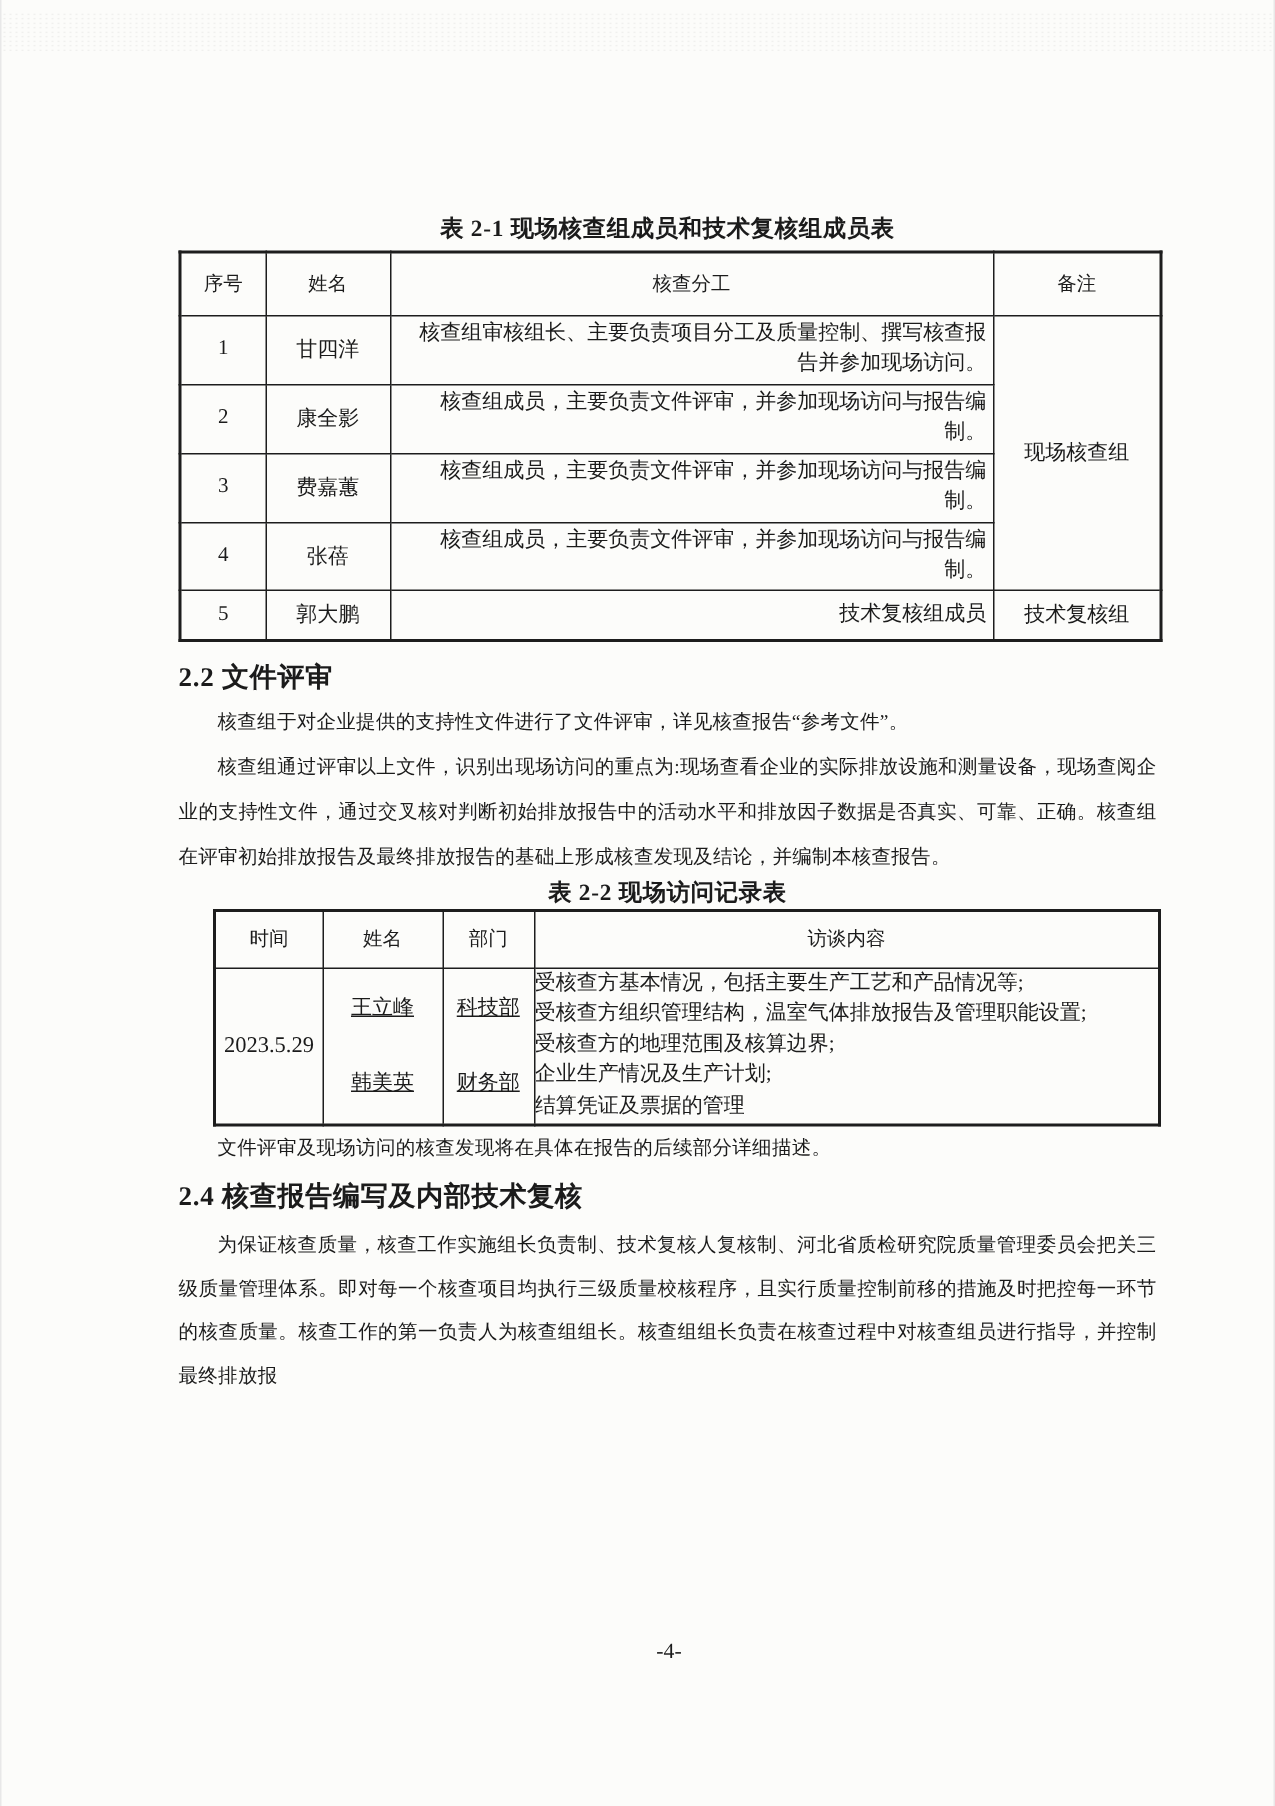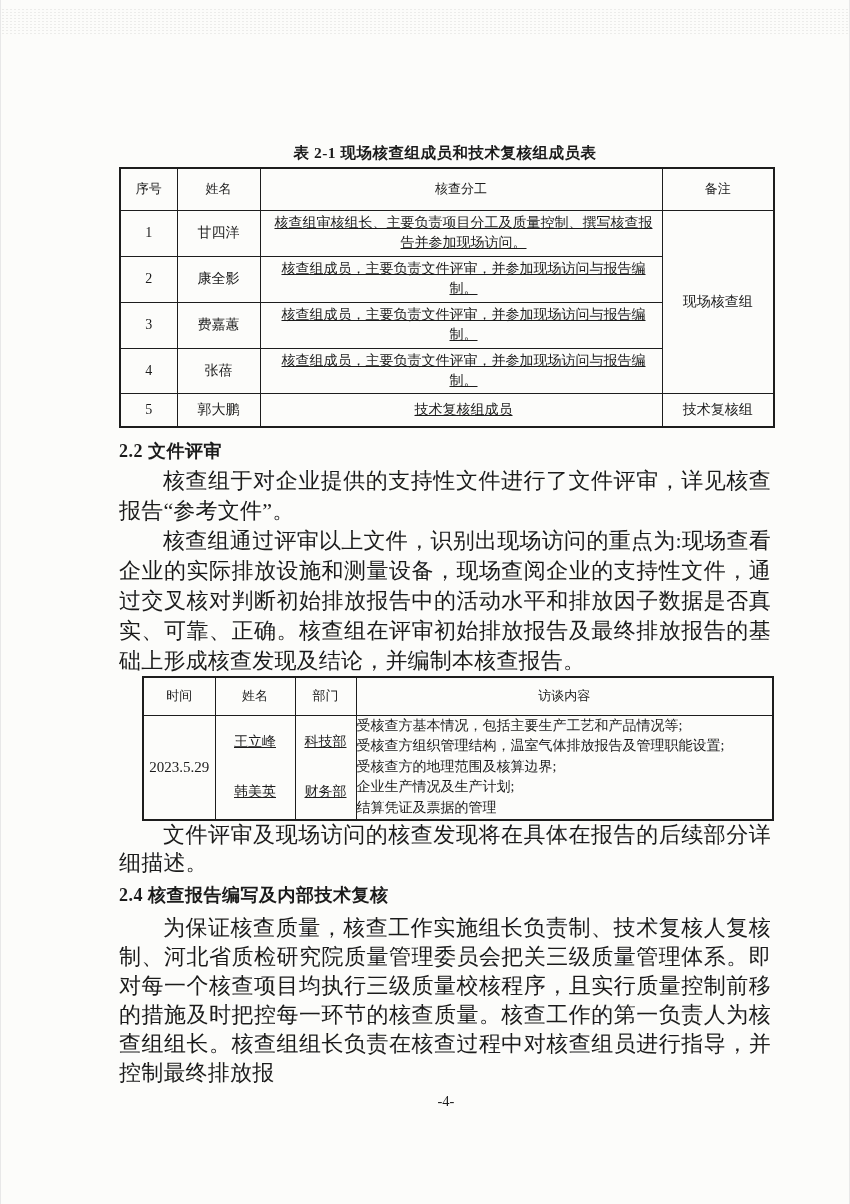--- a/index.html
+++ b/index.html
@@ -41,39 +41,39 @@
   table{border-width:2.2px;}
   th,td{
     font-size:14px;
     padding:2px 6px;
     vertical-align:middle;
     overflow:hidden;
   }
   th{font-weight:normal;text-align:center;font-size:13px;}
   .t1{margin-top:4px;}
   .t1 .c-center{text-align:center;}
-  .t1 .c-duty{text-align:center;padding-left:9px;padding-right:4px;line-height:20px;text-decoration:underline;}
+  .t1 .c-duty{text-align:right;padding-left:9px;padding-right:4px;line-height:20px;}
   .t1 tr.r-head{height:42px;}
   .t1 tr.r1{height:46px;}
   .t1 tr.r2{height:46px;}
   .t1 tr.r3{height:46px;}
   .t1 tr.r4{height:42px;}
   .t1 tr.r5{height:34px;}
   .sec-h{
     font-weight:bold;
     font-size:18px;
     line-height:24px;
     letter-spacing:0.5px;
   }
   .h22{margin:11px 0 3px 0;}
   .h23{margin:3px 0 0 0;}
   .h24{margin:6px 0 6px 0;}
   p.body{
     margin:0;
-    font-size:22px;
+    font-size:13px;
     line-height:30px;
     text-align:justify;
     text-indent:2em;
     letter-spacing:0.2px;
   }
   p.p23{line-height:28px;}
   p.after-t2{line-height:28px;}
   p.p24{line-height:29px;}
   .t2-title{margin-top:0;}
   .t2{margin-left:23px;width:630px;}
@@ -145,20 +145,21 @@
       <td class="c-center">技术复核组</td>
     </tr>
   </tbody>
     </table>
 
   <div class="sec-h h22">2.2 文件评审</div>
   <p class="body">核查组于对企业提供的支持性文件进行了文件评审，详见核查报告“参考文件”。</p>
   <p class="body">核查组通过评审以上文件，识别出现场访问的重点为:现场查看企业的实际排放设施和测量设备，现场查阅企业的支持性文件，通过交叉核对判断初始排放报告中的活动水平和排放因子数据是否真实、可靠、正确。核查组在评审初始排放报告及最终排放报告的基础上形成核查发现及结论，并编制本核查报告。</p>
 
 
+  <div class="tbl-title t2-title">表 2-2 现场访问记录表</div>
 
   <table class="t2">
     <colgroup>
         <col style="width:72px">
         <col style="width:80px">
         <col style="width:61px">
         <col style="width:417px">
       </colgroup>
     <tbody>
         <tr class="r-head">

